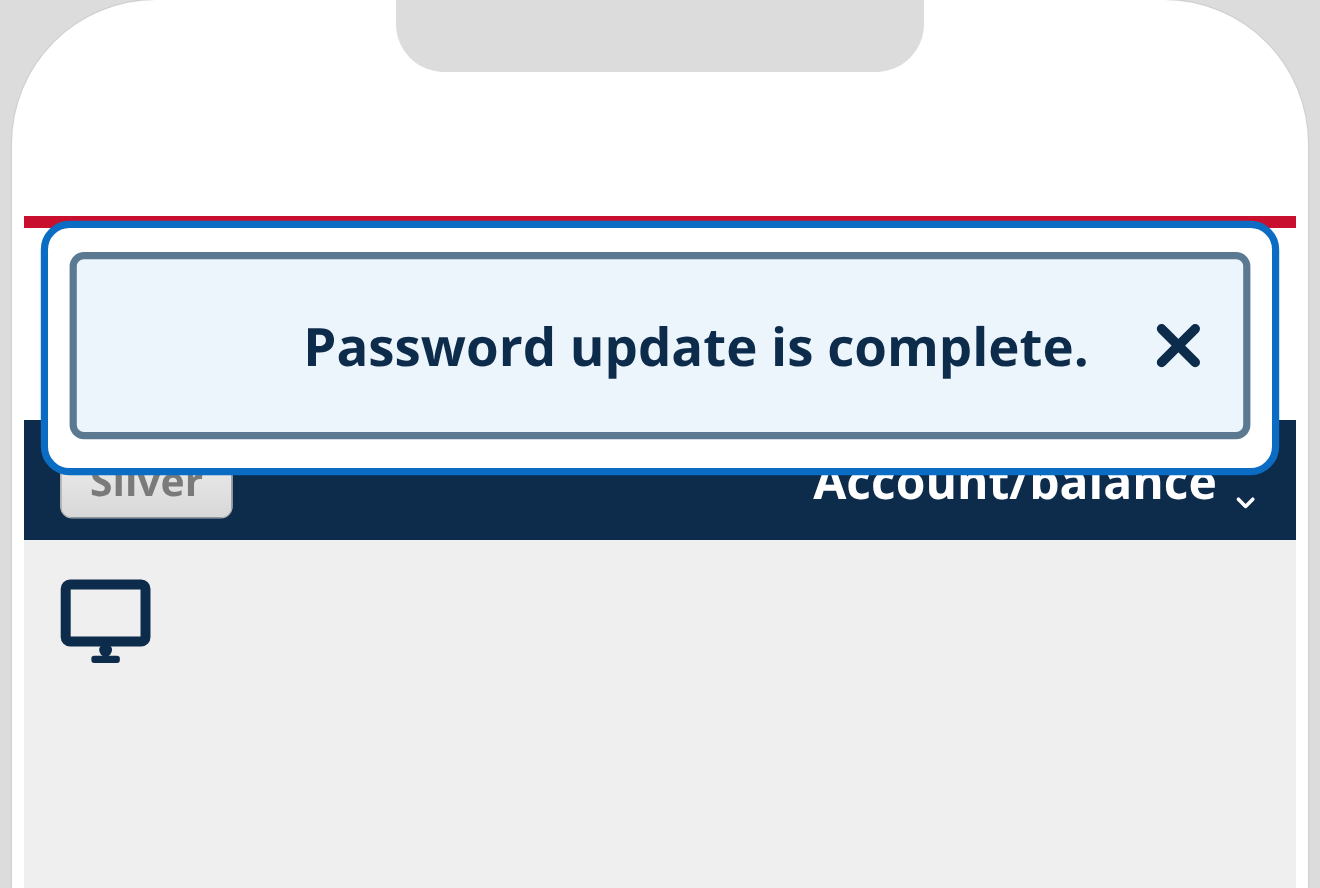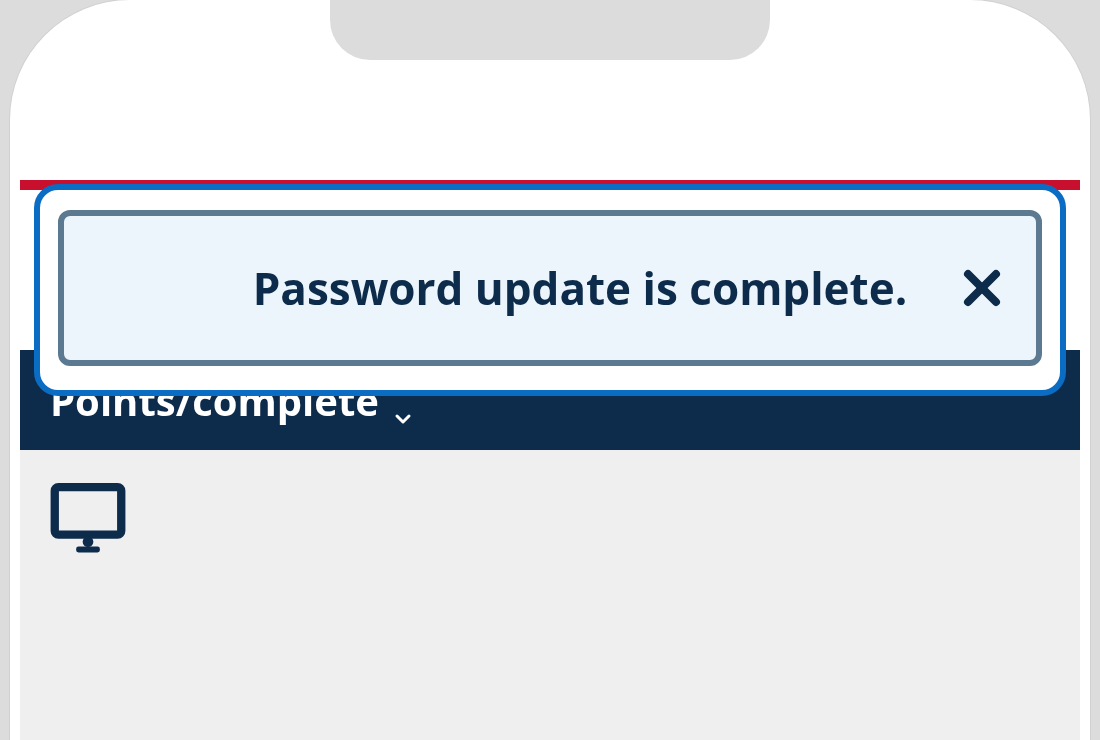--- a/index.html
+++ b/index.html
@@ -171,22 +171,25 @@
 <body>
 
 <div class="phone-frame">
   <div class="notch"></div>
 
   <div class="screen">
 
     <div class="red-bar"></div>
 
     <div class="nav-bar">
+      <div class="tier-badge">
+        <span>Silver</span>
+      </div>
       <div class="points-balance">
-        <span>Points/complete</span>
+        <span>Account/balance</span>
         <span class="chevron-down">
           <svg viewBox="0 0 24 24" fill="none" stroke="#ffffff" stroke-width="3" stroke-linecap="round" stroke-linejoin="round">
             <polyline points="6 9 12 15 18 9"></polyline>
           </svg>
         </span>
       </div>
     </div>
 
     <div class="content-area">
       <div class="section-header">

